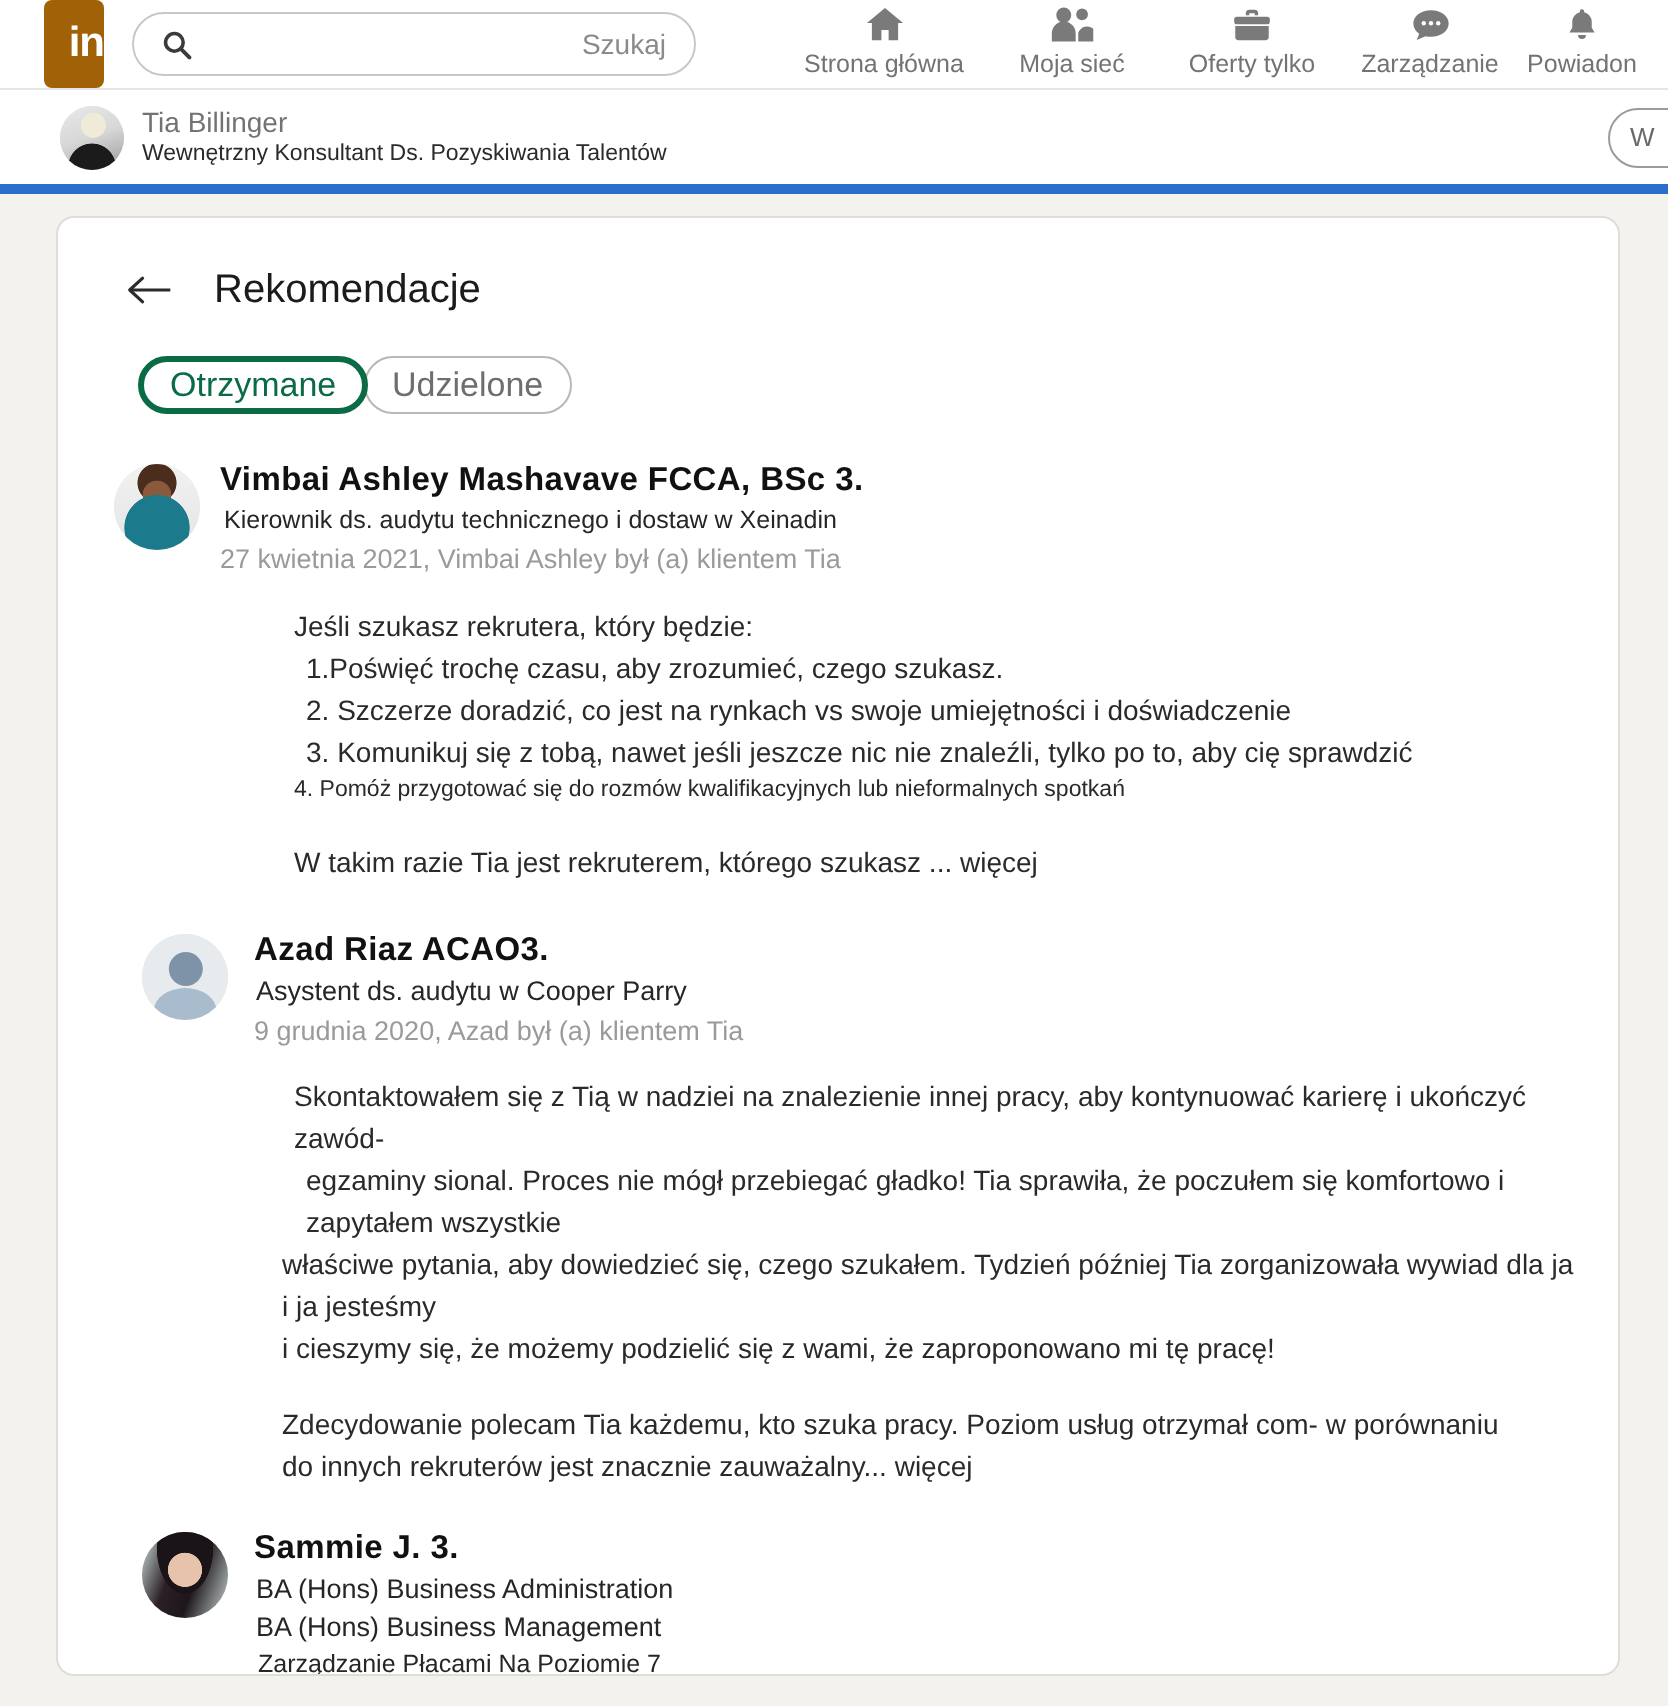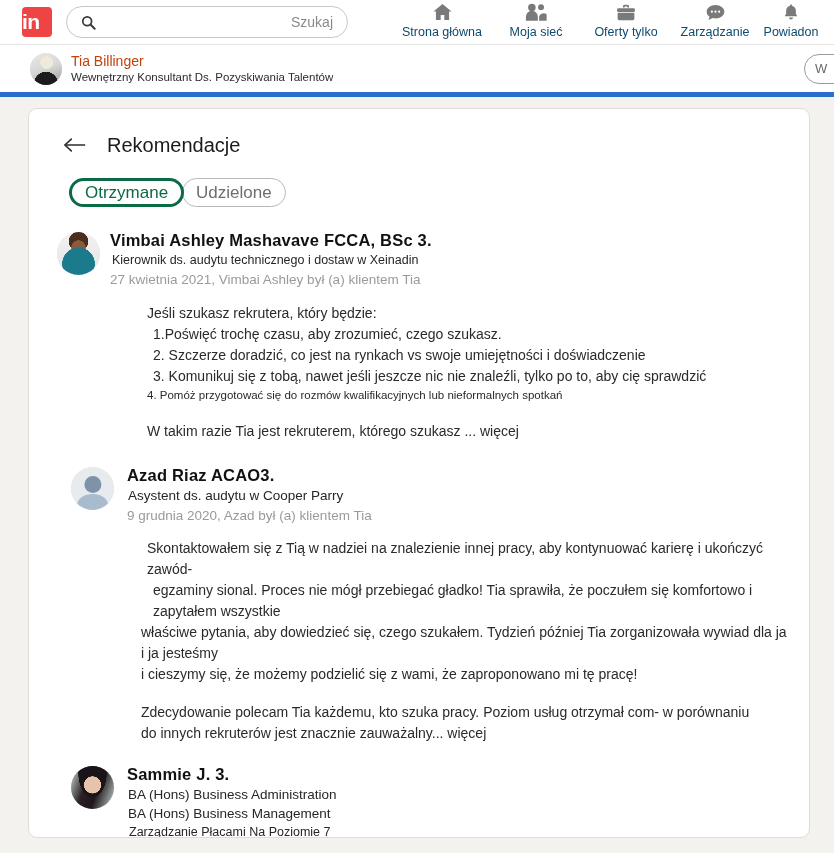--- a/index.html
+++ b/index.html
@@ -23,26 +23,26 @@
     height: 45px;
     background: #ffffff;
     display: flex;
     align-items: center;
     padding: 0 10px 0 22px;
     border-bottom: 1px solid #e6e6e6;
   }
 
   .li-logo {
     width: 30px;
-    height: 30px;
-    background: #ef4444;
+    height: 44px;
+    background: #a16207;
     border-radius: 4px;
     display: flex;
     align-items: center;
-    justify-content: flex-start;
+    justify-content: flex-end;
     flex: none;
     margin-right: 14px;
   }
   .li-logo span {
     color: #fff;
     font-size: 21px;
     font-weight: bold;
     line-height: 1;
     letter-spacing: -0.5px;
     font-family: "Liberation Sans", sans-serif;
@@ -85,21 +85,21 @@
     padding: 0;
   }
   .nav-item .nav-ico {
     height: 22px;
     display: flex;
     align-items: center;
     justify-content: center;
   }
   .nav-label {
     font-size: 12.5px;
-    color: #0c4a6e;
+    color: #737373;
     line-height: 15px;
     white-space: nowrap;
     margin-top: 1px;
   }
 
   
   .identity {
     position: relative;
     height: 47px;
     background: #fff;
@@ -120,21 +120,21 @@
   .ava-tia {
     position: absolute; inset: 0;
     background:
       radial-gradient(circle at 52% 30%, #f0ead8 0 22%, rgba(240,234,216,0) 23%),
       radial-gradient(circle at 50% 96%, #1b1b1b 0 34%, rgba(27,27,27,0) 35%),
       linear-gradient(160deg, #e9e9e9 0%, #d7d7d7 48%, #9a9a9a 100%);
   }
   .identity-txt { line-height: 1.15; }
   .identity-name {
     font-size: 14px;
-    color: #c2410c;
+    color: #737373;
     font-weight: normal;
   }
   .identity-sub {
     font-size: 11.5px;
     color: #2b2b2b;
     margin-top: 2px;
   }
   .identity-btn {
     position: absolute;
     right: -14px;

